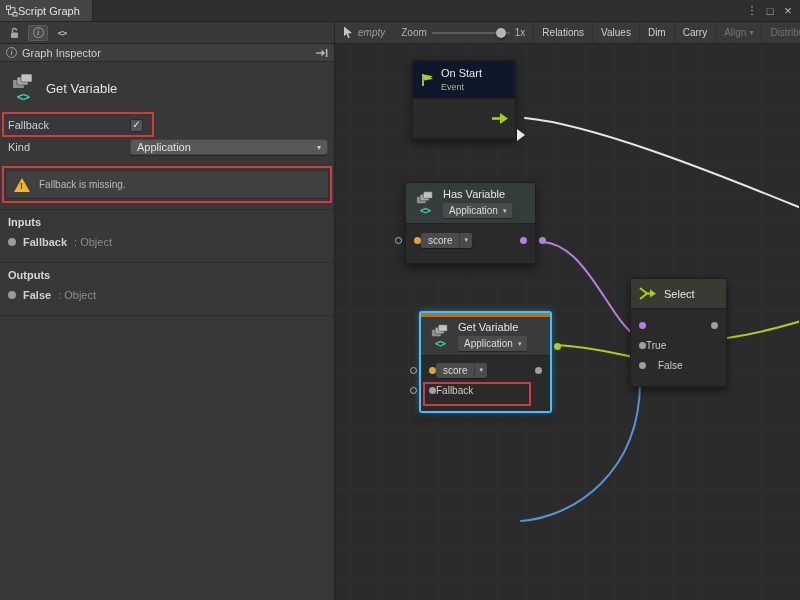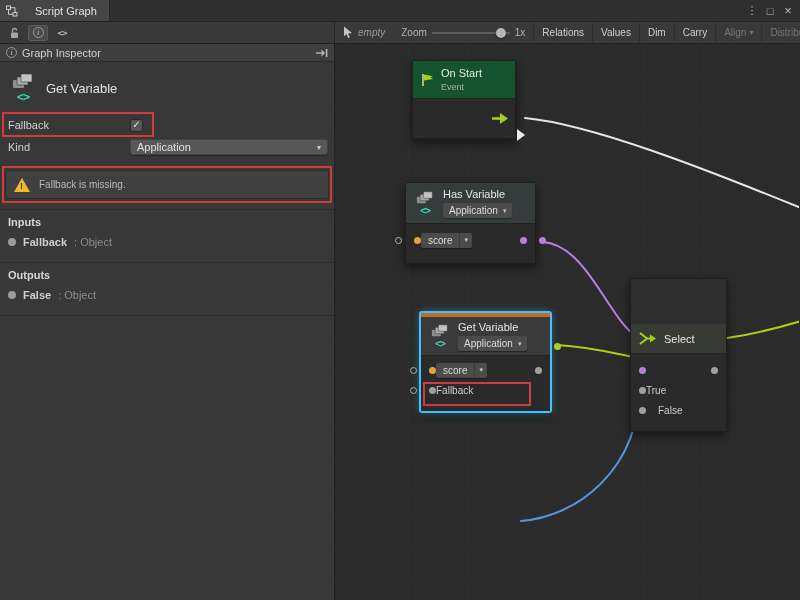--- a/index.html
+++ b/index.html
@@ -6,21 +6,21 @@
     --selection:#44C0FF; --wire-white:#e6e6e6; --wire-green:#a8d117; --wire-purple:#b580dd;
     --wire-blue:#5494d8; --port-orange:#dfa33a; --port-gray:#9a9a9a; --port-teal:#52d3ae;
     --warning-yellow:#f2b823; --annotation-red:#d03b3b; --accent-orange:#b9702b; --event-green:#a4d017;
   }
   *{box-sizing:border-box;margin:0;padding:0;}
   html,body{background:#1e1e1e;}
   .window{position:relative;width:800px;height:600px;background:#383838;font-family:"Liberation Sans",sans-serif;font-size:11px;color:#d2d2d2;overflow:hidden;}
 
   
   .titlebar{position:absolute;left:0;top:0;width:800px;height:22px;background:#2f2f2f;border-bottom:1px solid #242424;display:flex;align-items:stretch;}
-  .tab{display:flex;align-items:center;gap:17px;padding:0 12px 0 6px;background:#454545;color:#e2e2e2;border-right:1px solid #262626;}
+  .tab{display:flex;align-items:center;gap:0;padding:0 12px 0 6px;background:#454545;color:#e2e2e2;border-right:1px solid #262626;}
   .tab svg{display:block;}
   .titlebar-right{margin-left:auto;display:flex;align-items:center;gap:2px;padding-right:4px;color:#bdbdbd;}
   .titlebar-right span{display:inline-block;width:16px;text-align:center;font-size:11px;cursor:default;}
 
   
   .toolbar{position:absolute;left:0;top:22px;width:800px;height:22px;background:#393939;border-bottom:1px solid #232323;display:flex;align-items:stretch;font-size:10px;}
   .tb-left{width:335px;flex:0 0 335px;display:flex;align-items:center;gap:4px;padding:0 4px;border-right:1px solid #262626;}
   .tb-iconbox{display:flex;align-items:center;justify-content:center;height:16px;min-width:20px;border-radius:2px;}
   .tb-iconbox.active{background:#4a4a4a;border:1px solid #5a5a5a;}
   .info-circle{display:inline-flex;align-items:center;justify-content:center;width:11px;height:11px;border:1px solid #9a9a9a;border-radius:50%;font-size:8px;font-style:italic;font-family:"Liberation Serif",serif;color:#c9c9c9;}
@@ -259,21 +259,21 @@
     <div class="canvas">
       <svg class="wires" width="464" height="556" viewBox="0 0 464 556">
         <path class="w-white" d="M190,74 C 255,80 368,124 466,164"></path>
         <path class="w-purple" d="M208,198 C 252,201 274,276 302,293"></path>
         <path class="w-green" d="M222,301 C 258,303 282,310 303,314"></path>
         <path class="w-blue" d="M186,477 C 240,473 305,428 305,338"></path>
         <path class="w-green" d="M392,294 C 420,290 446,283 466,277"></path>
       </svg>
 
       <div class="gnode" style="left:77px;top:16px;width:104px;">
-        <div class="hdr" style="background:#14532d;">
+        <div class="hdr" style="background:#0f172a;">
           <svg width="13" height="14" viewBox="0 0 13 14">
             <path d="M2 1 V13" stroke="#d6dc9e" stroke-width="1.5"></path>
             <path d="M3 1.5 L12 3.2 L9.5 4.6 L12 6 L3 7.6 Z" fill="#a4d017"></path>
           </svg>
           <div class="col">
             <span class="ntitle">On Start</span>
             <span class="nsub">Event</span>
           </div>
         </div>
         <div class="bdy" style="height:40px;">
@@ -349,21 +349,21 @@
             <span class="dot gray"></span>
             <span style="color:#cccccc;">Fallback</span>
           </div>
           <div class="oport dot hollow" style="left:-11px;top:11px;"></div>
           <div class="oport dot hollow" style="left:-11px;top:31px;"></div>
         </div>
         <div class="oport dot green" style="right:-11px;top:30px;"></div>
       </div>
 
       <div class="gnode" style="left:295px;top:234px;width:97px;">
-        <div class="hdr" style="background:#373b34;padding:8px 8px;margin-top:45px;">
+        <div class="hdr" style="background:#373b34;padding:8px 8px;">
           <svg width="18" height="13" viewBox="0 0 18 13">
             <path d="M1 1 L8 6.5 L1 12" fill="none" stroke="#a4d017" stroke-width="2"></path>
             <path d="M8 6.5 H12" stroke="#a4d017" stroke-width="2"></path>
             <path d="M11 2.5 L17 6.5 L11 10.5 Z" fill="#a4d017"></path>
           </svg>
           <span class="ntitle">Select</span>
         </div>
         <div class="bdy" style="height:78px;padding-top:6px;">
           <div class="prow">
             <span class="dot purple"></span>

